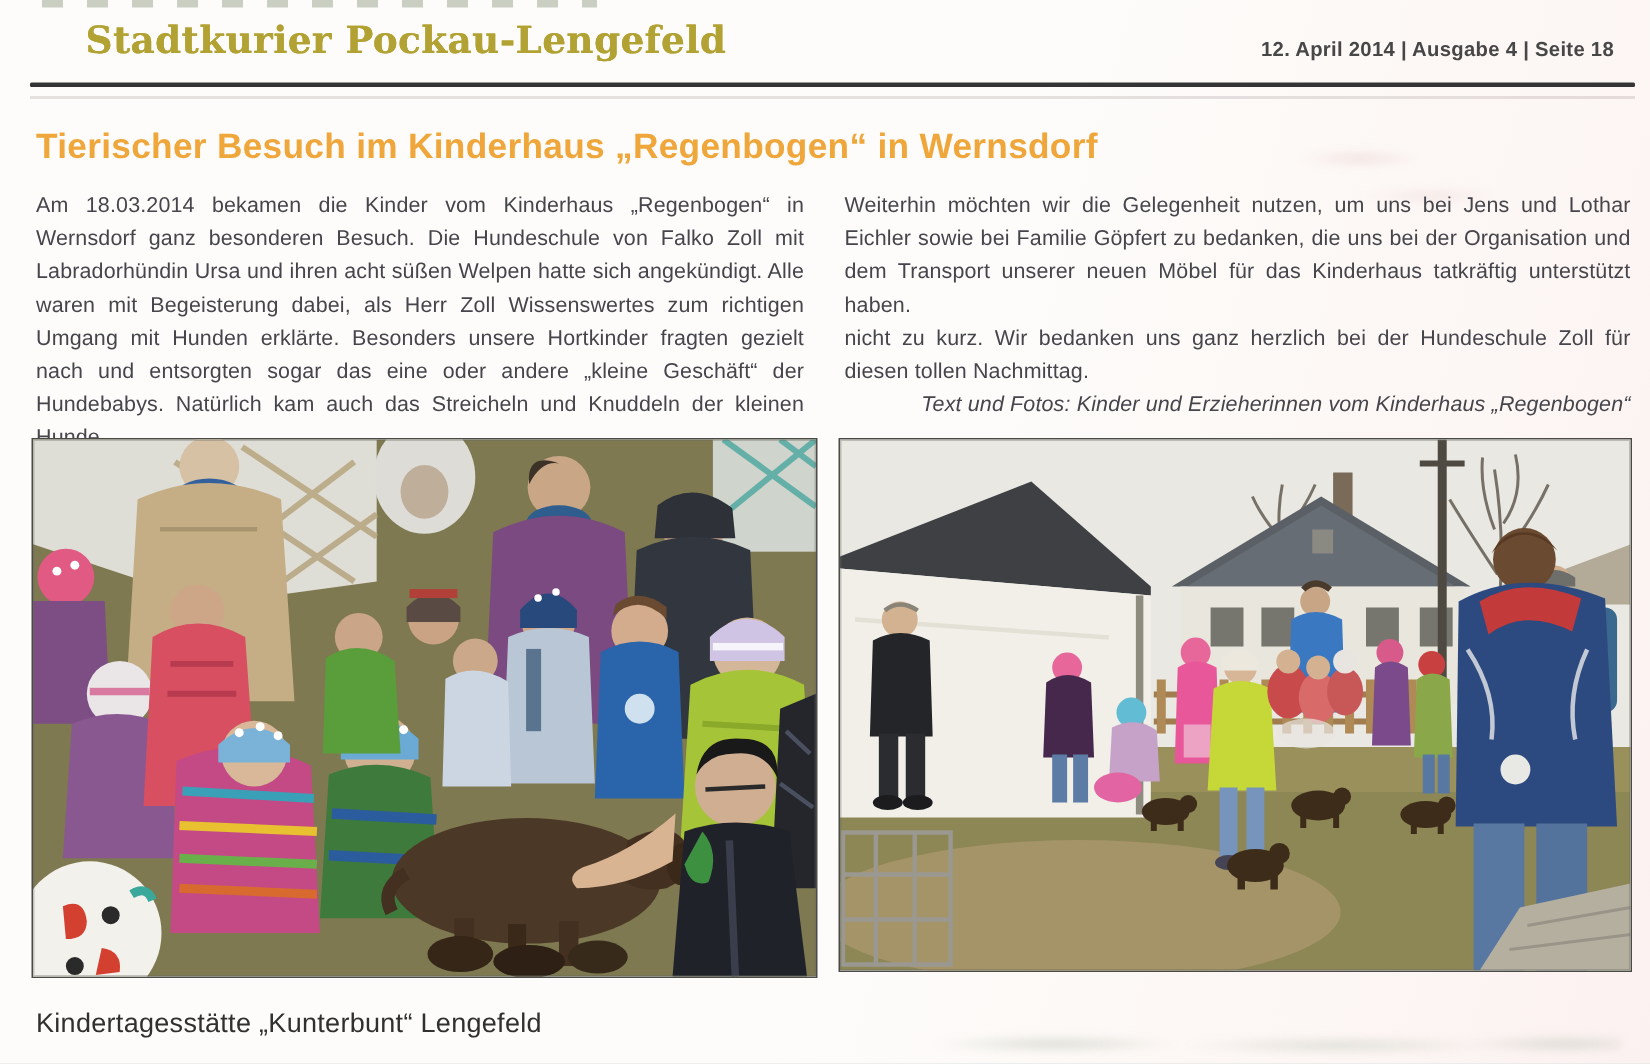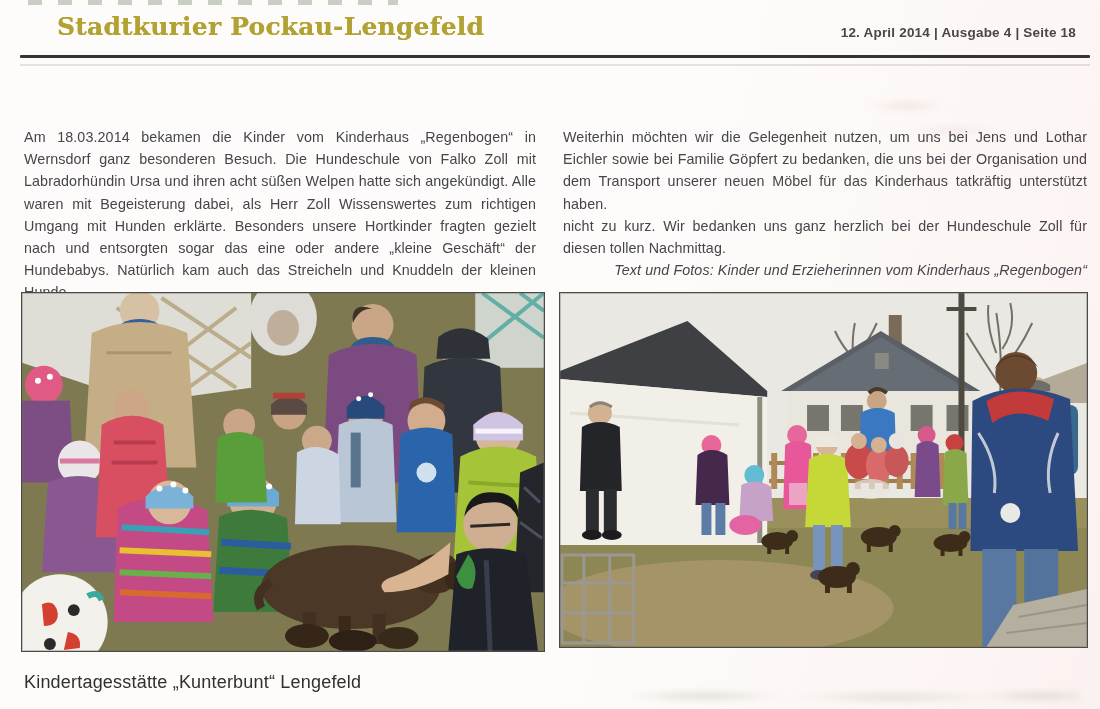--- a/index.html
+++ b/index.html
@@ -61,20 +61,21 @@
 
 <div class="page">
 
   <div class="topedge"></div>
 
   <div class="masthead">Stadtkurier Pockau-Lengefeld</div>
   <div class="dateline">12. April 2014 | Ausgabe 4 | Seite 18</div>
   <div class="rule-main"></div>
   <div class="rule-echo"></div>
 
+  <div class="headline">Tierischer Besuch im Kinderhaus „Regenbogen“ in Wernsdorf</div>
 
   <div class="smudge smudge-top"></div>
 
   <div class="col col-left">
     <p>Am 18.03.2014 bekamen die Kinder vom Kinderhaus „Regenbogen“ in Wernsdorf ganz besonderen Besuch. Die Hundeschule von Falko Zoll mit Labradorhündin Ursa und ihren acht süßen Welpen hatte sich angekündigt. Alle waren mit Begeisterung dabei, als Herr Zoll Wissenswertes zum richtigen Umgang mit Hunden erklärte. Besonders unsere Hortkinder fragten gezielt nach und entsorgten sogar das eine oder andere „kleine Geschäft“ der Hundebabys. Natürlich kam auch das Streicheln und Knuddeln der kleinen Hunde</p>
   </div>
 
   <div class="col col-right">
     <p>Weiterhin möchten wir die Gelegenheit nutzen, um uns bei Jens und Lothar Eichler sowie bei Familie Göpfert zu bedanken, die uns bei der Organisation und dem Transport unserer neuen Möbel für das Kinderhaus tatkräftig unterstützt haben.</p>
     <p>nicht zu kurz. Wir bedanken uns ganz herzlich bei der Hundeschule Zoll für diesen tollen Nachmittag.</p>

